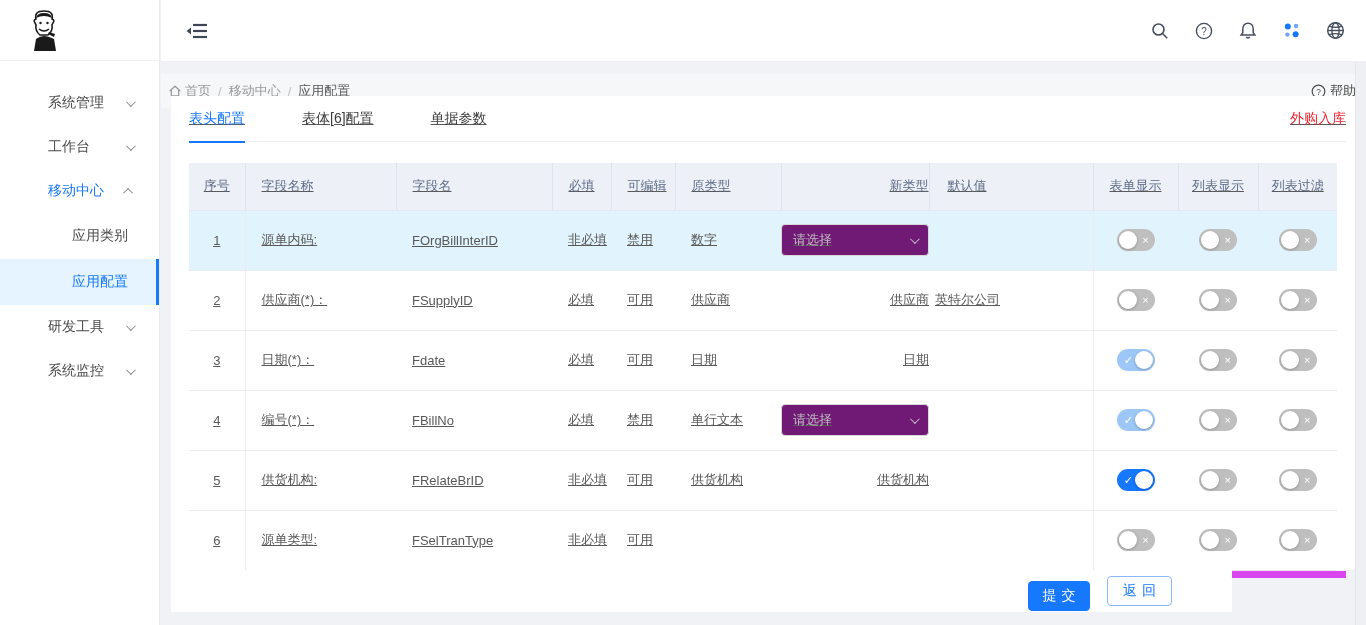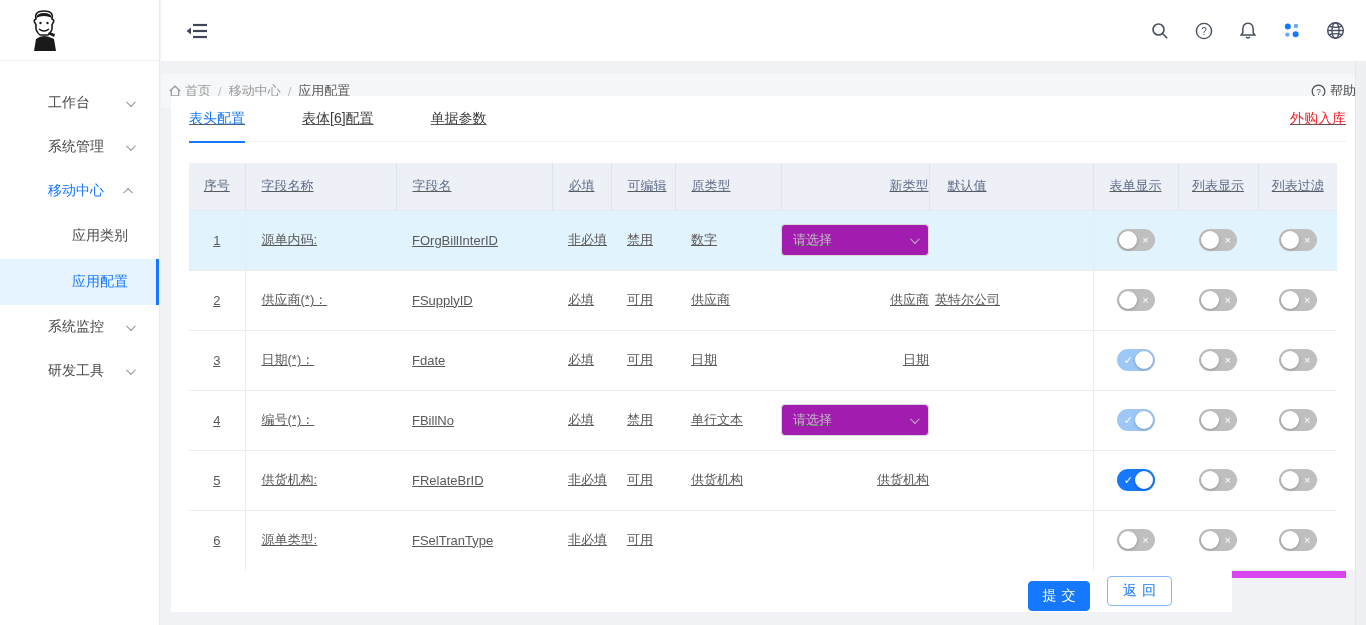--- a/index.html
+++ b/index.html
@@ -56,21 +56,21 @@
   tbody td:first-child { border-right:1px solid #ececec; }
   tbody td:nth-child(9) { border-left:1px solid #ececec; }
   tbody tr.selected td { background:#e1f3fc; }
   .c0 { text-align:center; }
   .c1,.c2,.c3,.c4,.c5 { text-align:left; padding-left:16px; }
   .c6 { text-align:right; }
   th.c7 { text-align:left; padding-left:18px; }
   td.c7 { text-align:left; padding-left:6px; }
   .c8,.c9,.c10 { text-align:center; }
 
-  .row-select { width:148px; height:32px; margin:0 auto; background:#a21caf; border:1px solid #d9d9d9;
+  .row-select { width:148px; height:32px; margin:0 auto; background:#701a75; border:1px solid #d9d9d9;
     border-radius:4px; display:flex; align-items:center; justify-content:space-between;
     padding:0 11px; cursor:pointer; }
   .row-select .ph { color:#bfbfbf; font-size:13px; }
   .sel-caret { width:7px; height:7px; border-right:1.3px solid #bfbfbf; border-bottom:1.3px solid #bfbfbf;
     transform:rotate(45deg) translateY(-2px); }
 
   .switch { width:38px; height:22px; border-radius:12px; position:relative; display:inline-block;
     vertical-align:middle; cursor:pointer; }
   .switch .knob { position:absolute; top:2px; width:18px; height:18px; background:#fff; border-radius:50%;
     box-shadow:0 1px 3px rgba(0,0,0,.25); }
@@ -108,43 +108,43 @@
       <path d="M8 9 Q9 4 16 4 Q23 4 24 9 Q20 7 16 7 Q12 7 8 9 Z" fill="#1a1a1a"></path>
       <circle cx="12.5" cy="14" r="1.2" fill="#1a1a1a"></circle>
       <circle cx="19.5" cy="14" r="1.2" fill="#1a1a1a"></circle>
       <path d="M11 20 Q16 24 21 20" stroke="#1a1a1a" stroke-width="1.4" fill="none"></path>
       <path d="M6 42 L8 30 Q12 27 16 27 Q20 27 26 30 L28 42 Z" fill="#1a1a1a"></path>
       <path d="M21 23 L27 25 L26 28 L20 25 Z" fill="#1a1a1a"></path>
     </svg>
   </div>
   <nav class="side-nav">
     <div class="side-item">
+      <span>系统管理</span>
+      <span class="chev"></span>
+    </div>
+    <div class="side-item">
       <span>工作台</span>
-      <span class="chev"></span>
-    </div>
-    <div class="side-item">
-      <span>系统管理</span>
       <span class="chev"></span>
     </div>
     <div class="side-item parent-active">
       <span>移动中心</span>
       <span class="chev up"></span>
     </div>
     <div class="side-sub">
       <span>应用类别</span>
     </div>
     <div class="side-sub selected">
       <span>应用配置</span>
     </div>
     <div class="side-item">
+      <span>研发工具</span>
+      <span class="chev"></span>
+    </div>
+    <div class="side-item">
       <span>系统监控</span>
-      <span class="chev"></span>
-    </div>
-    <div class="side-item">
-      <span>研发工具</span>
       <span class="chev"></span>
     </div>
   </nav>
 </aside>
 
 <header class="topbar">
   <span class="fold-btn">
     <svg width="22" height="18" viewBox="0 0 22 18">
       <g stroke="#3e4658" stroke-width="2.2">
         <line x1="7" y1="3" x2="21" y2="3"></line>

